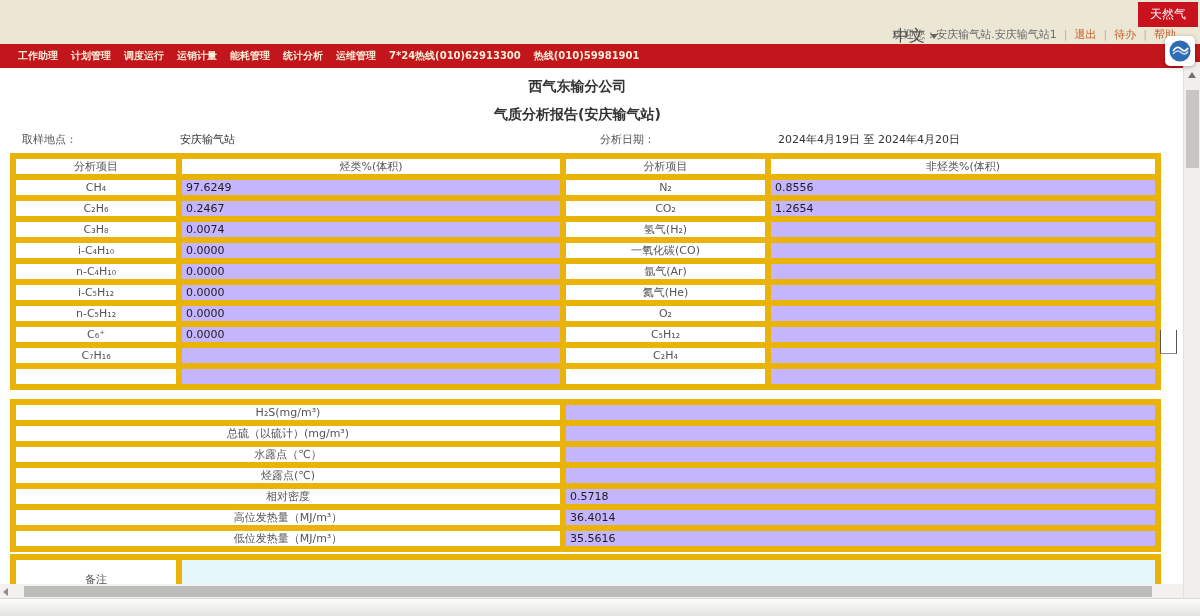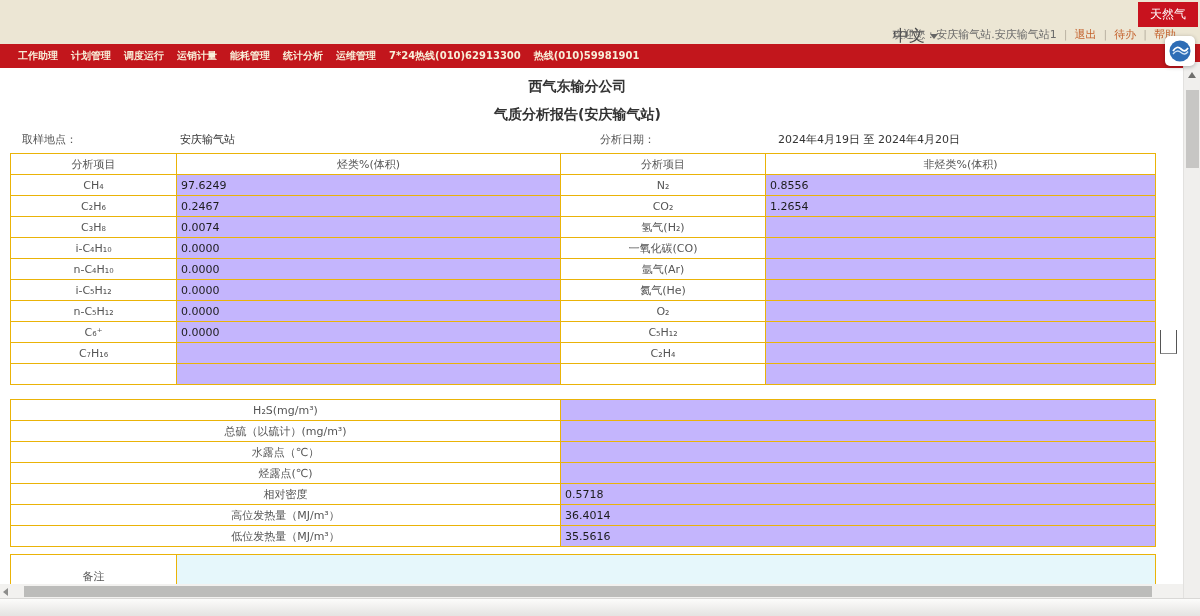--- a/index.html
+++ b/index.html
@@ -41,21 +41,21 @@
                   font-size:14px; font-weight:bold; color:#333; }
   .info-row { position:absolute; top:70px; left:0; width:1155px; height:16px; font-size:11px; color:#555; }
   .info-row .lbl { position:absolute; white-space:nowrap; }
   .info-row .val { position:absolute; white-space:nowrap; color:#333; }
   .pos-a { left:22px; } .pos-b { left:180px; } .pos-c { left:600px; } .pos-d { left:778px; }
 
   table { border-collapse:collapse; table-layout:fixed; }
   .comp-table { position:absolute; left:10px; top:91px; width:1145px; }
   .prop-table { position:absolute; left:10px; top:337px; width:1145px; }
   .remark-table { position:absolute; left:10px; top:492px; width:1145px;border-radius:11px; }
-  th, td { border:1px solid #eab308; height:21px; font-size:11px; overflow:hidden; white-space:nowrap; }
+  th, td { border:6px solid #eab308; height:21px; font-size:11px; overflow:hidden; white-space:nowrap; }
   th { background:#fff; color:#555; font-weight:normal; text-align:center; }
   .label-cell { background:#fff; color:#555; text-align:center; }
   .value-cell { background:#c4b5fd; color:#1c1c1c; text-align:left; padding-left:4px; }
   .remark-label { background:#fff; color:#555; text-align:center; height:44px; }
   .remark-value { background:#e6f7fb; height:44px; }
 
   
   .artifact { position:absolute; left:1160px; top:268px; width:17px; height:24px;
               border-left:1px solid #555; border-right:1px solid #555; border-bottom:1px solid #8a8a8a; }
 

